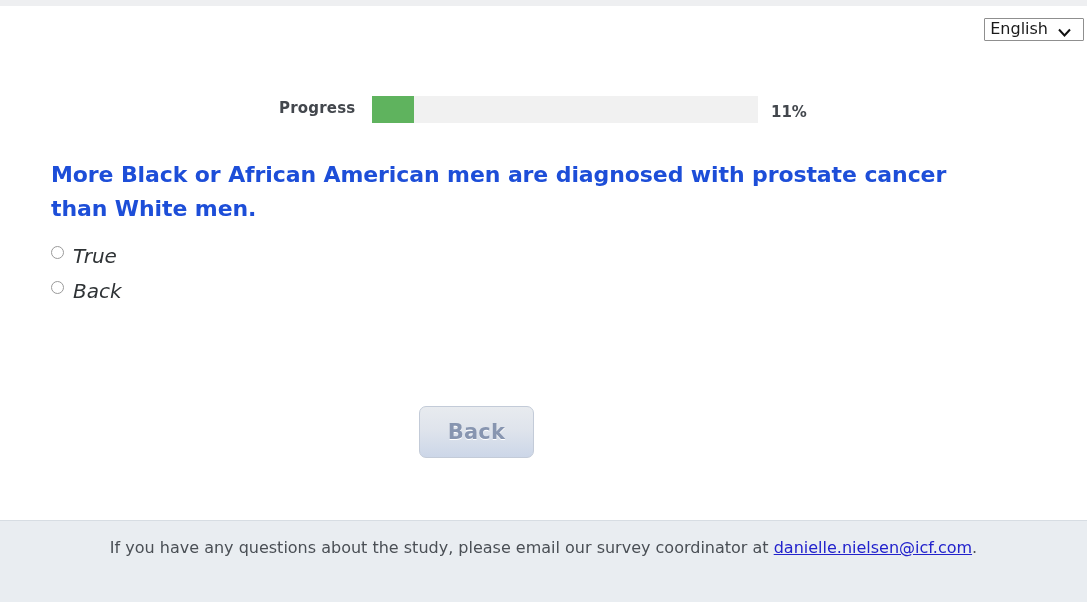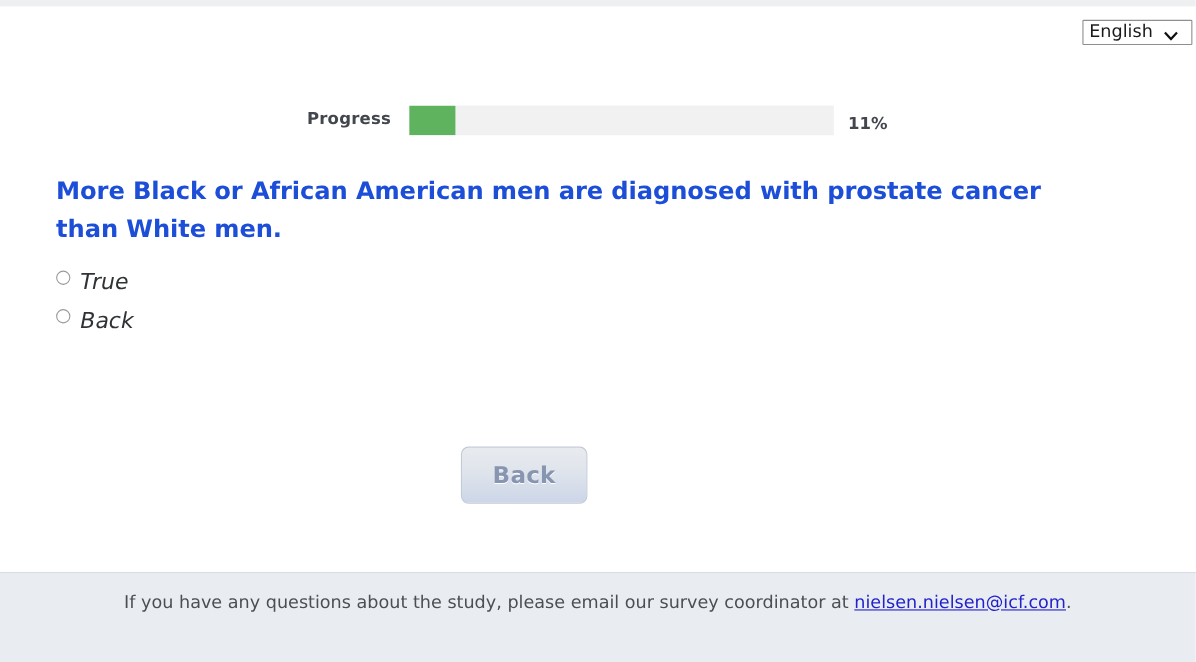--- a/index.html
+++ b/index.html
@@ -249,17 +249,17 @@
 
     <div class="buttons">
       <div class="btn btn-back">Back</div>
     </div>
 
   </div>
 
   <div class="footer">
     <div class="footer-text">
       <span>If you have any questions about the study, please email our survey coordinator at </span>
-      <a class="footer-link" href="#">nielsen.nielsen@icf.com</a><span>.</span>
+      <a class="footer-link" href="#">danielle.nielsen@icf.com</a><span>.</span>
     </div>
   </div>
 
 </div>
 
 </body></html>

